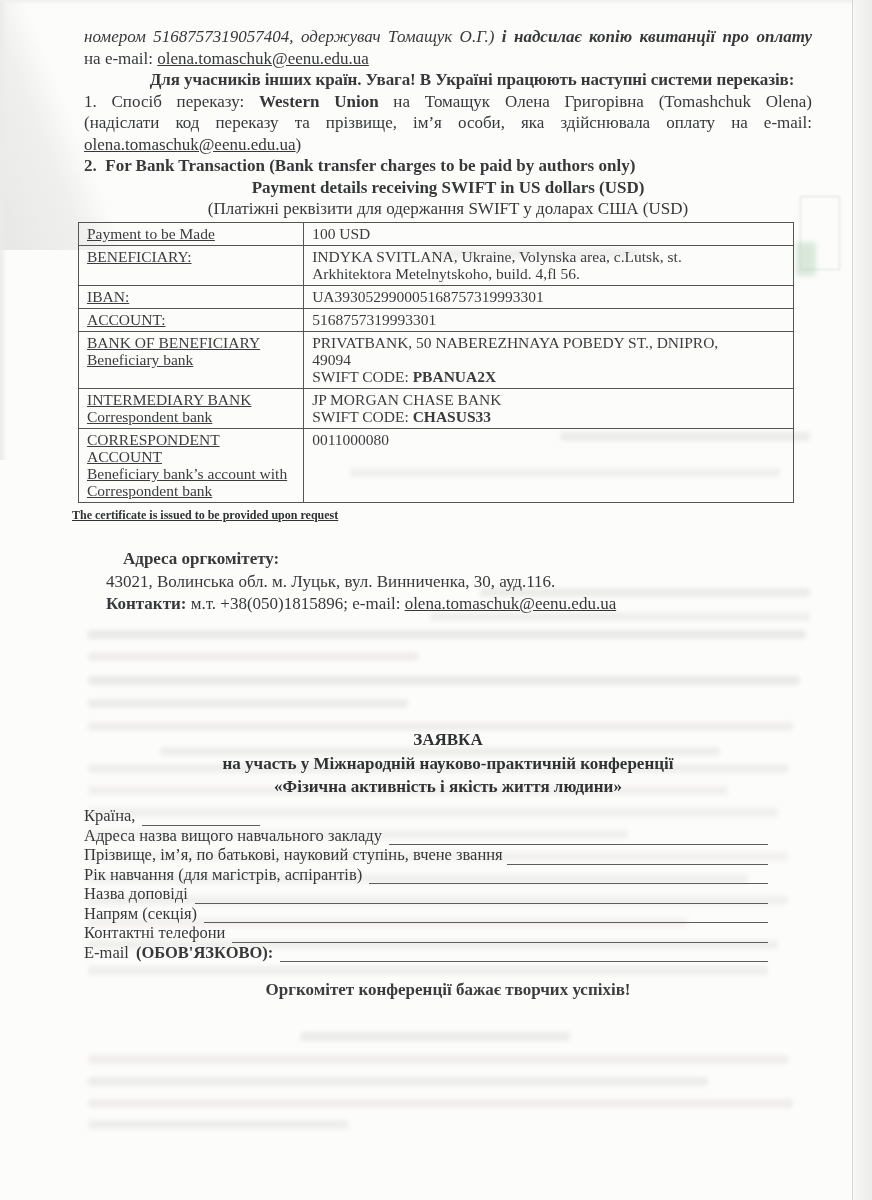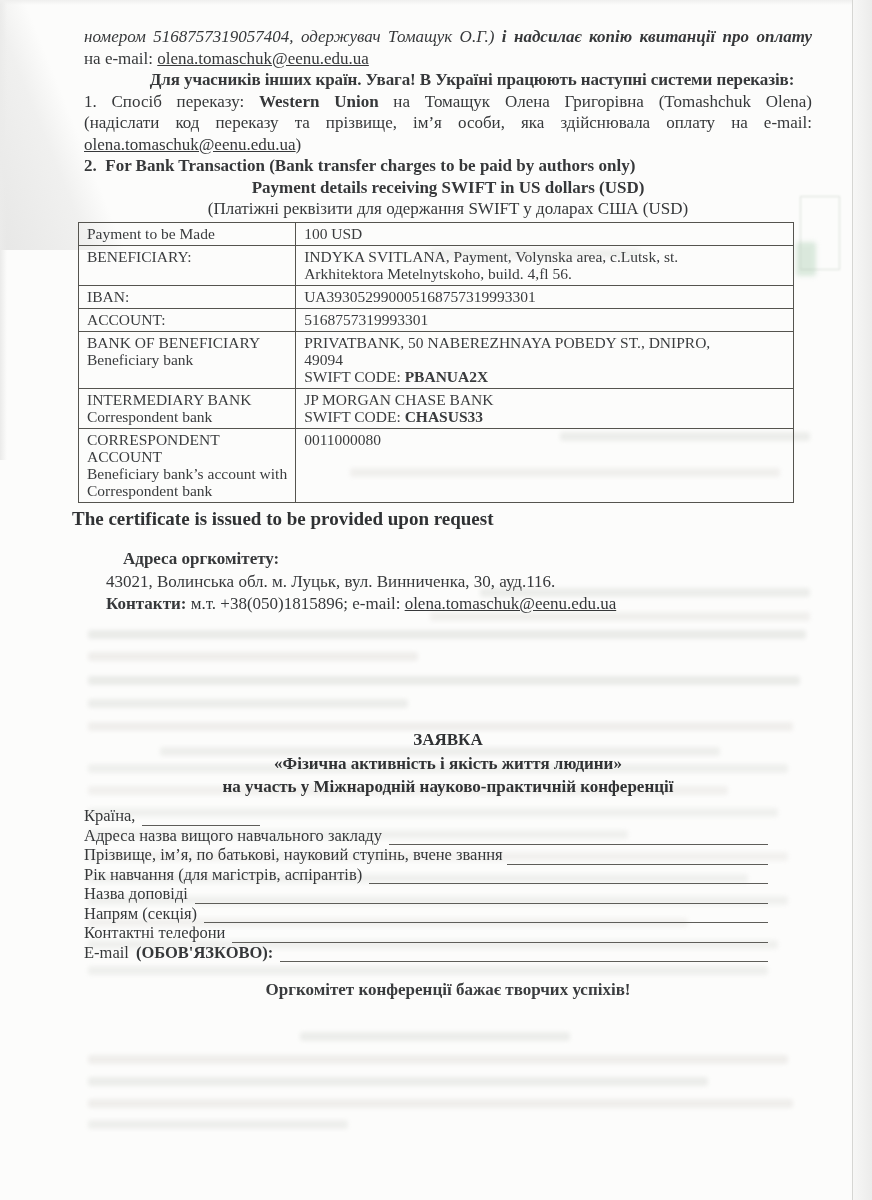--- a/index.html
+++ b/index.html
@@ -30,25 +30,25 @@
   .it{font-style:italic;}
   .b{font-weight:bold;}
   .u{text-decoration:underline;}
   .indent{ text-indent:48px;}
   .nowrap{white-space:nowrap;letter-spacing:-0.1px;text-align:center;}
   .center{text-align:center;}
   
   table.pay{position:absolute;left:78px;top:222px;width:716px;border-collapse:collapse;
     font-size:15.5px;line-height:17px;color:#3a3c3e;}
   table.pay td{border:1px solid #55544f;padding:2px 8px 3px;vertical-align:top;}
-  table.pay td.c1{width:166px;padding-right:8px;}
+  table.pay td.c1{width:166px;padding-right:16px;text-decoration:underline;}
   .lbl-line{white-space:nowrap;}
   td.vmid{vertical-align:middle;margin-top:16px;}
   
-  .cert{position:absolute;left:72px;top:508px;font-size:19px;font-weight:bold;color:#303234;}
+  .cert{position:absolute;left:72px;top:508px;font-size:12px;font-weight:bold;color:#303234;text-decoration:underline;}
   .org{position:absolute;left:106px;top:548px;width:700px;font-size:17px;line-height:22.5px;}
   .org .title{text-indent:17px;}
   .app{position:absolute;left:84px;top:728px;width:728px;text-align:center;font-weight:bold;
     font-size:17px;line-height:23.5px;color:#303234;}
   .form{position:absolute;left:84px;top:806px;width:684px;font-size:16.5px;}
   .frow{display:flex;align-items:flex-end;height:19.5px;line-height:19.5px;}
   .frow .lbl{margin-right:7px;white-space:nowrap;}
   .frow .lbl.tight{margin-right:4px;}
   .fl{flex:1;border-bottom:1px solid #5e5d59;height:15px;}
   .fl-short{width:118px;flex:none;border-bottom:1px solid #5e5d59;height:15px;}
@@ -128,21 +128,21 @@
             </td>
         <td>
               <div>100 USD</div>
             </td>
       </tr>
       <tr>
         <td class="c1">
               <div class="lbl-line">BENEFICIARY:</div>
             </td>
         <td>
-          <div>INDYKA SVITLANA, Payment, Volynska area, c.Lutsk, st.</div>
+          <div>INDYKA SVITLANA, Ukraine, Volynska area, c.Lutsk, st.</div>
           <div>Arkhitektora Metelnytskoho, build. 4,fl 56.</div>
         </td>
       </tr>
       <tr>
         <td class="c1">
               <div class="lbl-line">IBAN:</div>
             </td>
         <td>
               <div>UA393052990005168757319993301</div>
             </td>
@@ -195,22 +195,22 @@
     <div class="org">
       <div class="b title">Адреса оргкомітету:</div>
       <div>43021, Волинська обл. м. Луцьк, вул. Винниченка, 30, ауд.116.</div>
       <div>
         <span class="b">Контакти:</span><span> м.т. +38(050)1815896; e-mail: </span><span class="u">olena.tomaschuk@eenu.edu.ua</span>
       </div>
     </div>
 
     <div class="app">
       <div>ЗАЯВКА</div>
+      <div>на участь у Міжнародній науково-практичній конференції</div>
       <div>«Фізична активність і якість життя людини»</div>
-      <div>на участь у Міжнародній науково-практичній конференції</div>
     </div>
 
     <div class="form">
       <div class="frow">
         <span class="lbl">Країна,</span>
           <span class="fl-short"></span>
       </div>
       <div class="frow">
         <span class="lbl">Адреса назва вищого навчального закладу</span>
           <span class="fl"></span>

